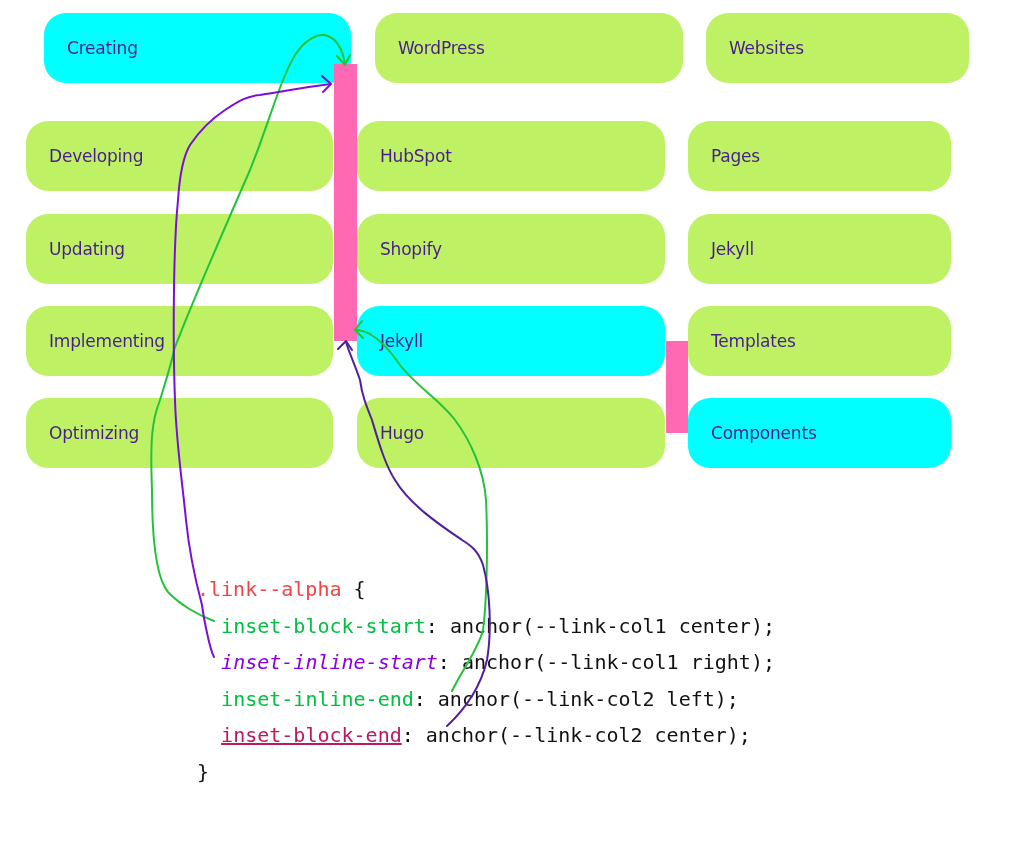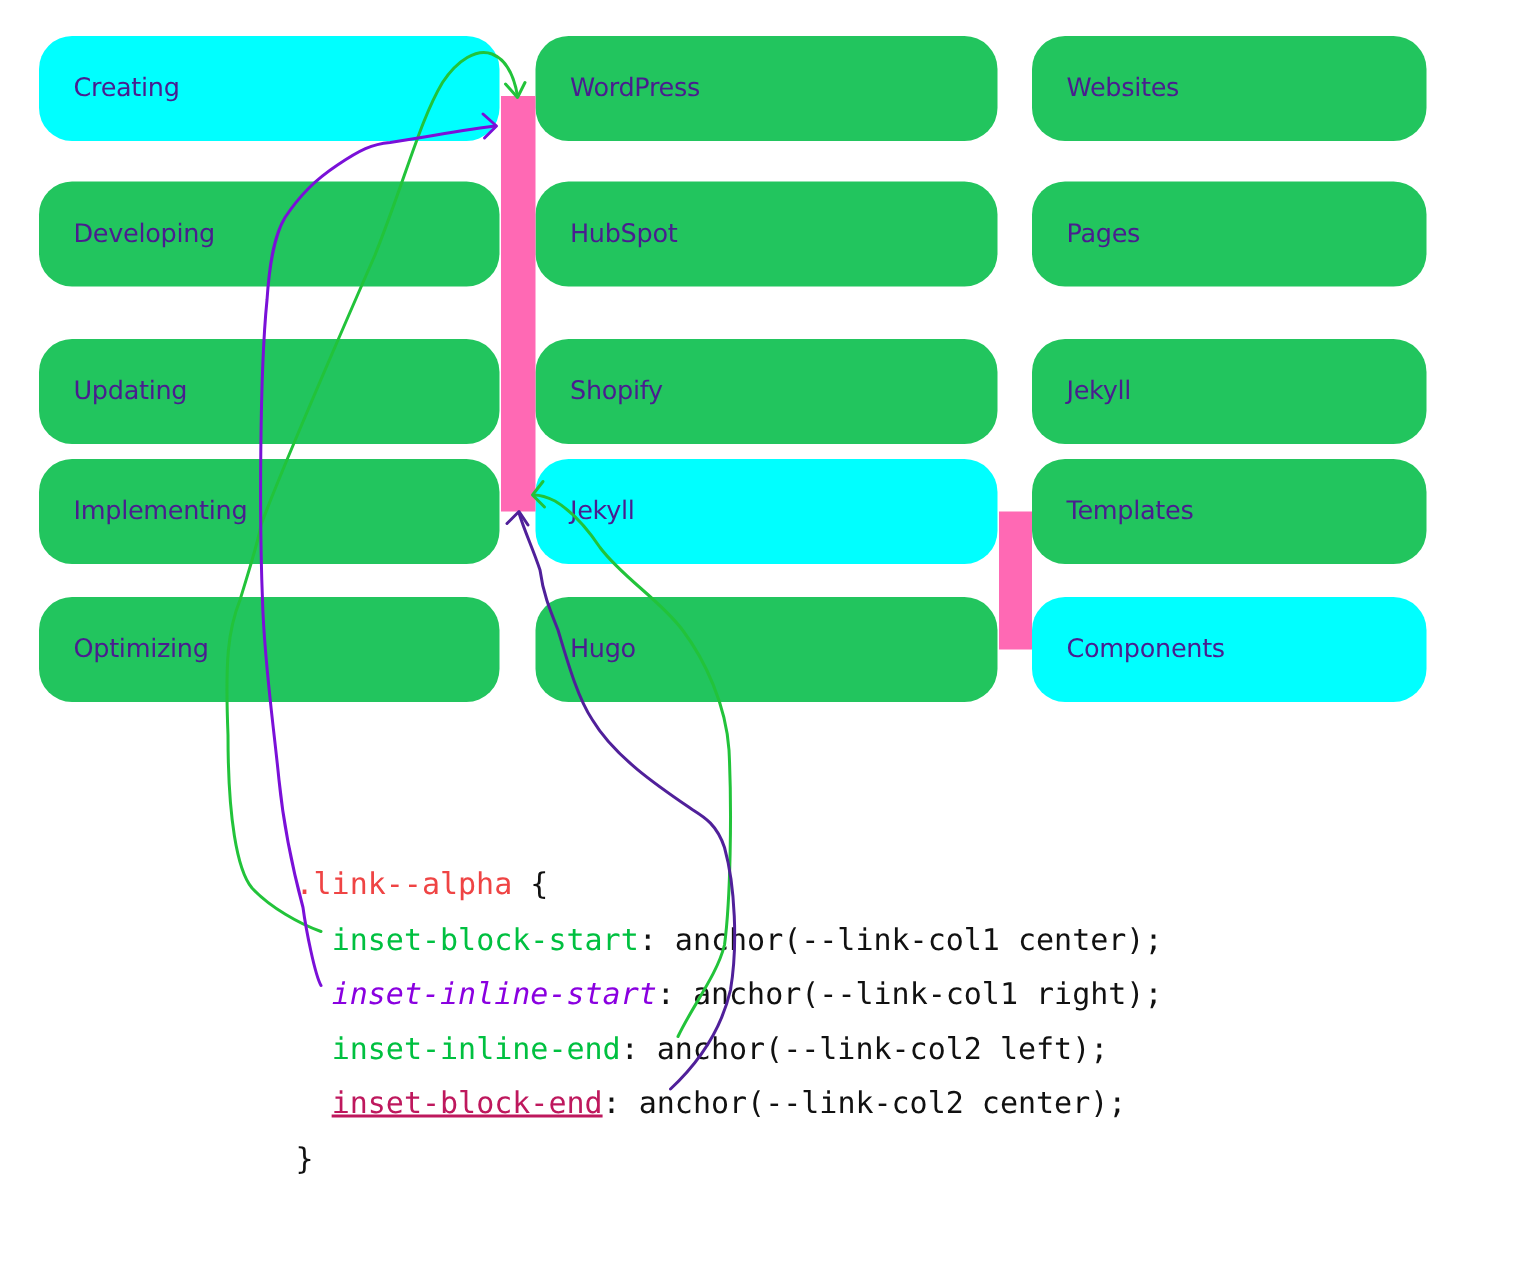--- a/index.html
+++ b/index.html
@@ -3,30 +3,30 @@
   <meta charset="utf-8">
   <style>
     html, body { margin: 0; padding: 0; }
     body {
       width: 1024px; height: 851px; background: #ffffff;
       position: relative; overflow: hidden;
       font-family: "Liberation Sans", sans-serif;
     }
     .tile {
       position: absolute; height: 70px; border-radius: 22px;
-      background: #22c55e; box-sizing: border-box;
+      background: #bef264; box-sizing: border-box;
       display: flex; align-items: center; padding-left: 23px;
       color: #4a1d8f; font-size: 17px;
       font-family: "DejaVu Sans", sans-serif; letter-spacing: -0.2px;
     }
     .tile.active { background: #00ffff; }
     .col1 { left: 26px; width: 307px; }
     .col2 { left: 357px; width: 308px; }
     .col3 { left: 688px; width: 263px; }
-    .r1 { top: 24px; } .r2 { top: 121px; } .r3 { top: 214px; margin-top: 12px; }
+    .r1 { top: 13px; margin-left: 18px; } .r2 { top: 121px; } .r3 { top: 214px; }
     .r4 { top: 306px; } .r5 { top: 398px; }
     .link-bar { position: absolute; background: #ff69b4; }
     .bar-alpha { left: 334px; top: 64px; width: 23px; height: 277px; }
     .bar-beta { left: 666px; top: 341px; width: 22px; height: 92px; }
     .code {
       position: absolute; left: 197px; top: 571px;
       font-family: "DejaVu Sans Mono", "Liberation Mono", monospace;
       font-size: 20px; line-height: 36.5px; color: #111111; white-space: pre;
     }
     .code .sel { color: #ef4444; font-weight: normal; }

